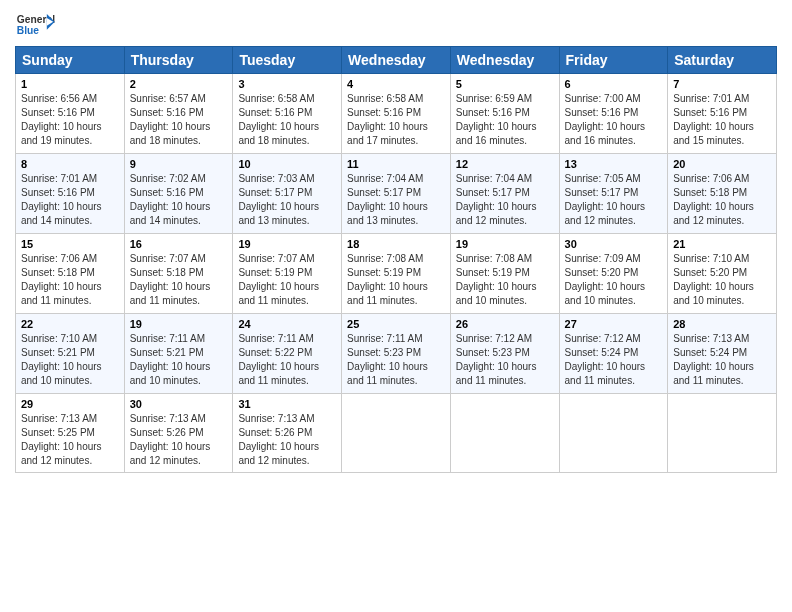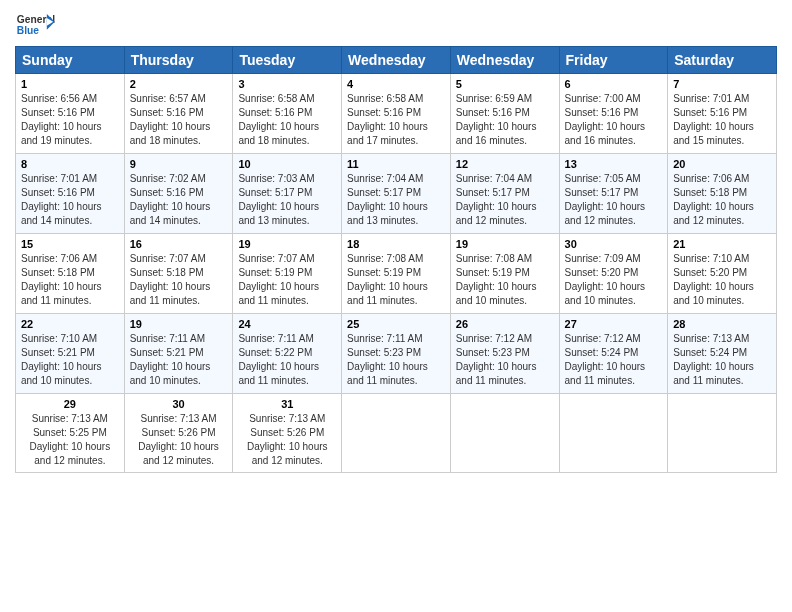--- a/index.html
+++ b/index.html
@@ -62,21 +62,20 @@
     .calendar td {
       border: 1px solid #ccc;
       vertical-align: top;
       padding: 4px 5px;
       width: calc(100% / 7);
       height: 80px;
       background: #fff;
     }
     .calendar tr:last-child td {
       height: 70px;
-      text-align: center;
     }
     .day-num {
       font-weight: bold;
       font-size: 11px;
       display: block;
       margin-bottom: 2px;
     }
     .day-info {
       color: #333;
       font-size: 10px;

